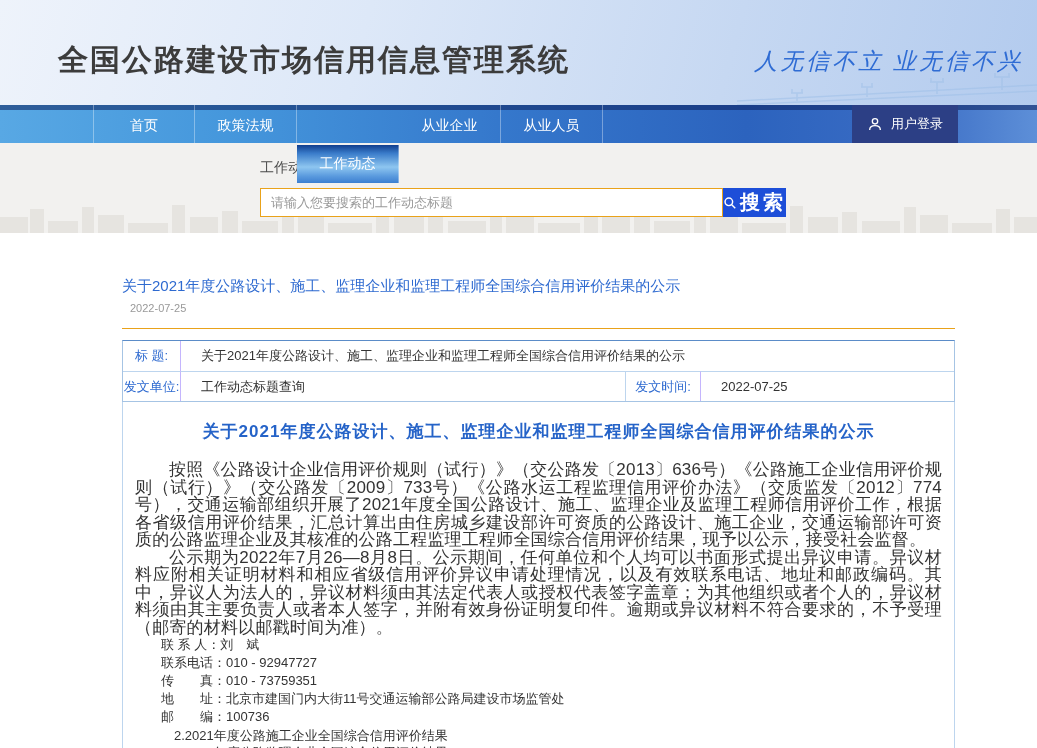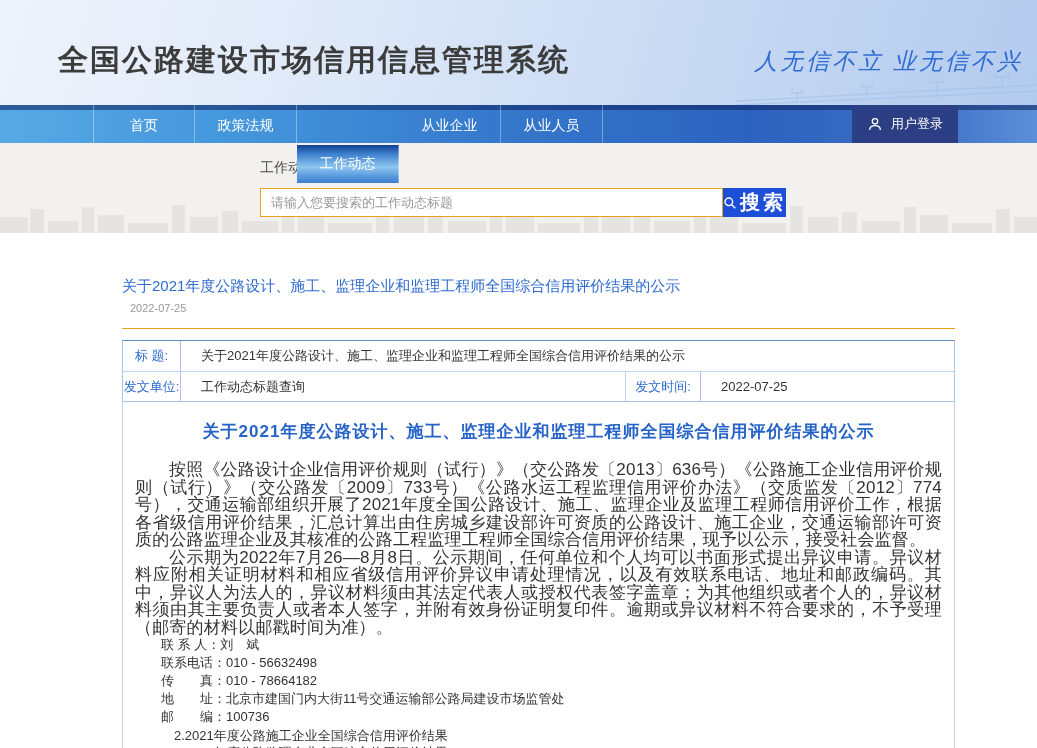--- a/index.html
+++ b/index.html
@@ -217,22 +217,22 @@
     <div class="meta-cell meta-value mid">工作动态标题查询</div>
     <div class="meta-cell meta-label">发文时间:</div>
     <div class="meta-cell meta-value">2022-07-25</div>
   </div>
 
   <div class="article-box">
     <h1 class="article-heading">关于2021年度公路设计、施工、监理企业和监理工程师全国综合信用评价结果的公示</h1>
     <p class="article-para">按照《公路设计企业信用评价规则（试行）》（交公路发〔2013〕636号）《公路施工企业信用评价规则（试行）》（交公路发〔2009〕733号）《公路水运工程监理信用评价办法》（交质监发〔2012〕774号），交通运输部组织开展了2021年度全国公路设计、施工、监理企业及监理工程师信用评价工作，根据各省级信用评价结果，汇总计算出由住房城乡建设部许可资质的公路设计、施工企业，交通运输部许可资质的公路监理企业及其核准的公路工程监理工程师全国综合信用评价结果，现予以公示，接受社会监督。</p>
     <p class="article-para">公示期为2022年7月26—8月8日。公示期间，任何单位和个人均可以书面形式提出异议申请。异议材料应附相关证明材料和相应省级信用评价异议申请处理情况，以及有效联系电话、地址和邮政编码。其中，异议人为法人的，异议材料须由其法定代表人或授权代表签字盖章；为其他组织或者个人的，异议材料须由其主要负责人或者本人签字，并附有效身份证明复印件。逾期或异议材料不符合要求的，不予受理（邮寄的材料以邮戳时间为准）。</p>
     <div class="contact-line">联 系 人：刘　斌</div>
-    <div class="contact-line">联系电话：010 - 56632498</div>
-    <div class="contact-line">传　　真：010 - 78664182</div>
+    <div class="contact-line">联系电话：010 - 92947727</div>
+    <div class="contact-line">传　　真：010 - 73759351</div>
     <div class="contact-line">地　　址：北京市建国门内大街11号交通运输部公路局建设市场监管处</div>
     <div class="contact-line">邮　　编：100736</div>
     <div class="attach-block">
       <div class="attach-item attach-indent">2.2021年度公路施工企业全国综合信用评价结果</div>
       <div class="attach-item attach-indent">3.2021年度公路监理企业全国综合信用评价结果</div>
       <div class="attach-item attach-indent">4.2021年度公路工程监理工程师信用评价结果</div>
     </div>
 
   </div>
 

